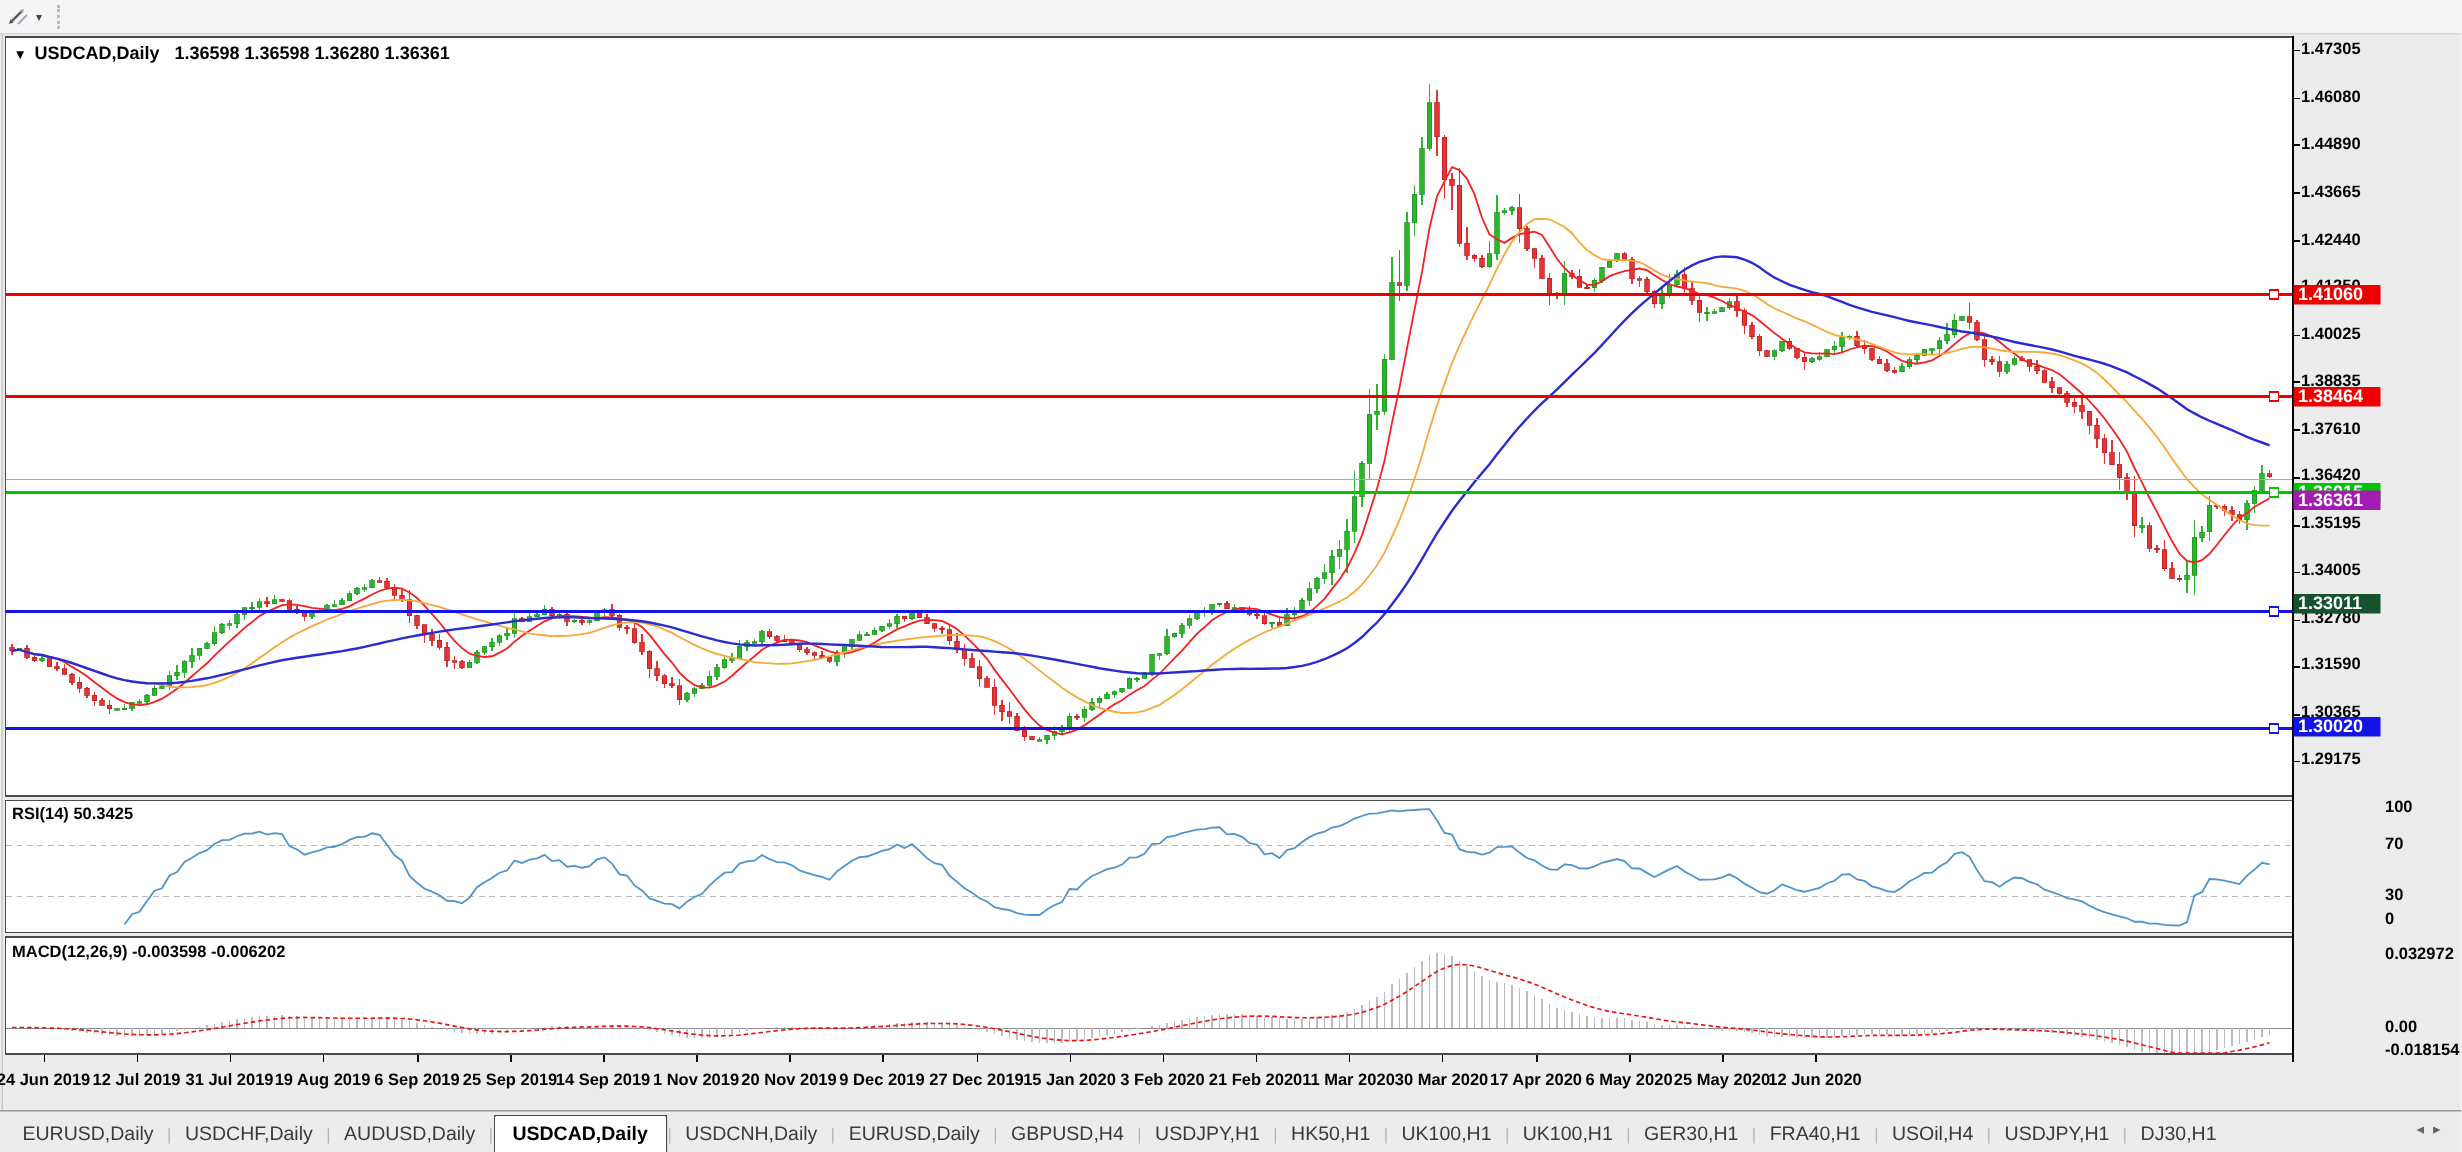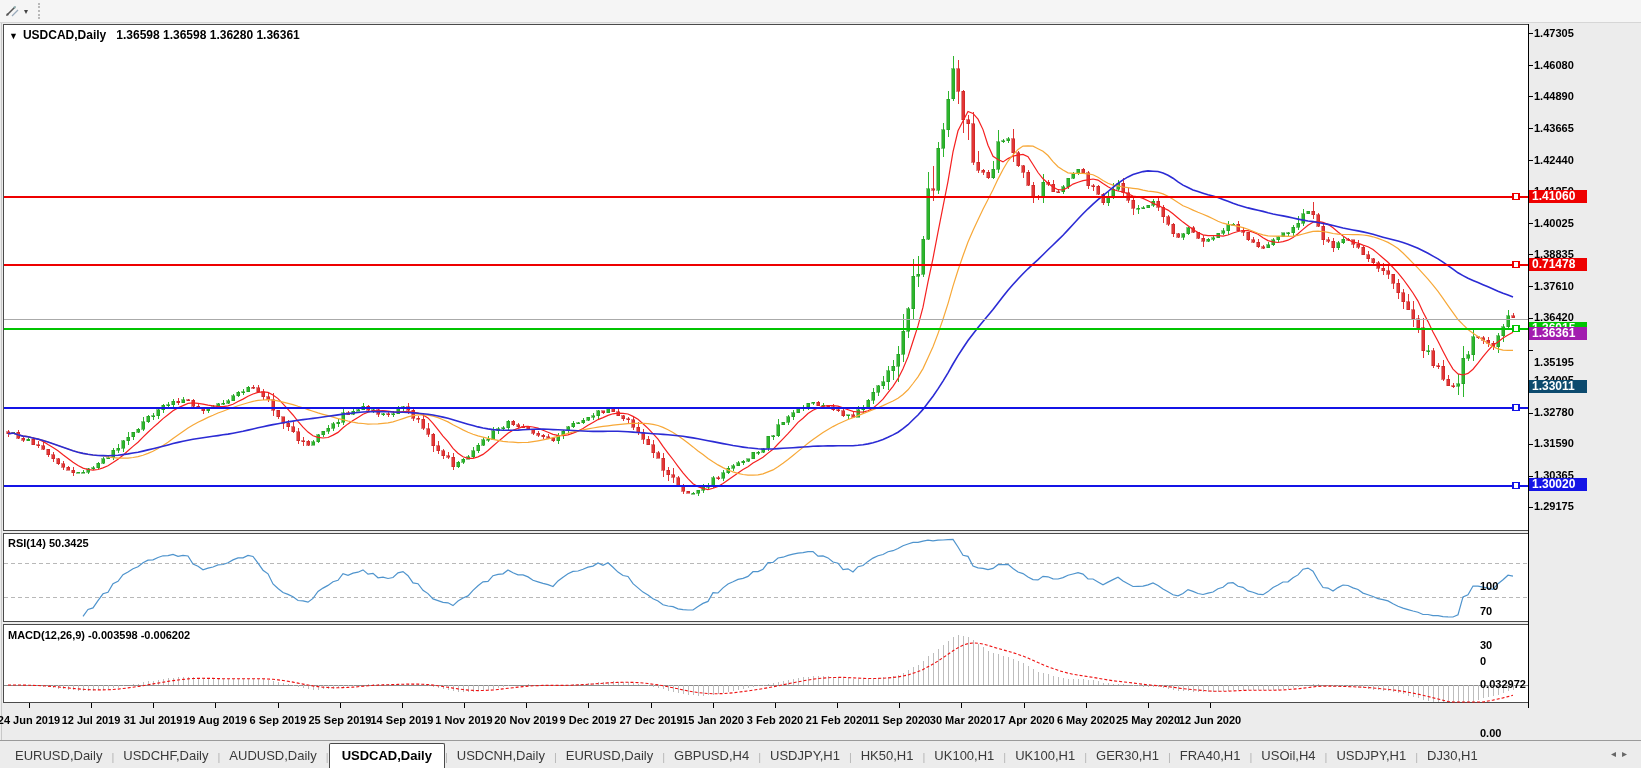--- a/index.html
+++ b/index.html
@@ -16,22 +16,22 @@
   .tfbtn.active{background:#e9e9e9;border:1px solid #9f9f9f;}
   
   #chart-region{position:absolute;left:0;top:0;width:1641px;height:740px;}
   #chart-svg{position:absolute;left:0;top:0;shape-rendering:crispEdges;}
   #labels{position:absolute;left:0;top:0;width:1512px;height:740px;pointer-events:none;}
   .panel{fill:#ffffff;stroke:#4a4a4a;stroke-width:1;}
   .axis-tick-label{position:absolute;left:1534px;font-size:11px;font-weight:bold;color:#000;
                    height:13px;line-height:13px;}
   .plabel{position:absolute;left:1529px;width:58px;height:13px;line-height:13px;
           font-size:12px;font-weight:bold;color:#fff;padding-left:3px;box-sizing:border-box;}
-  .sub-axis-label{position:absolute;left:1480px;font-size:11px;font-weight:bold;color:#000;
-                  height:12px;line-height:12px;margin-top:48px;}
+  .sub-axis-label{position:absolute;left:1590px;font-size:11px;font-weight:bold;color:#000;
+                  height:12px;line-height:12px;}
   .date-label{position:absolute;top:714px;transform:translateX(-50%);font-size:11px;
               font-weight:bold;color:#000;white-space:nowrap;}
   .chart-title{position:absolute;left:9px;top:28px;font-size:12px;font-weight:bold;color:#000;}
   .chart-title .caret{font-size:9px;margin-right:5px;}
   .chart-title .quotes{margin-left:10px;}
   .ind-label{position:absolute;left:8px;font-size:11px;font-weight:bold;color:#000;}
   
   .tabbar{position:absolute;left:0;top:740px;width:100%;height:28px;background:#ececec;
           border-top:1px solid #9a9a9a;display:flex;align-items:flex-end;z-index:5;}
   .tab{font-size:13px;color:#3a3a3a;padding:4px 9px 6px 9px;cursor:pointer;white-space:nowrap;}
@@ -1054,21 +1054,21 @@
         <div class="axis-tick-label" style="top:27px">1.47305</div>
         <div class="axis-tick-label" style="top:59px">1.46080</div>
         <div class="axis-tick-label" style="top:90px">1.44890</div>
         <div class="axis-tick-label" style="top:122px">1.43665</div>
         <div class="axis-tick-label" style="top:154px">1.42440</div>
         <div class="axis-tick-label" style="top:185px">1.41250</div>
         <div class="axis-tick-label" style="top:217px">1.40025</div>
         <div class="axis-tick-label" style="top:248px">1.38835</div>
         <div class="axis-tick-label" style="top:280px">1.37610</div>
         <div class="axis-tick-label" style="top:311px">1.36420</div>
-        <div class="axis-tick-label" style="top:356px">1.35195</div>
+        <div class="axis-tick-label" style="top:343px">1.35195</div>
         <div class="axis-tick-label" style="top:374px">1.34005</div>
         <div class="axis-tick-label" style="top:406px">1.32780</div>
         <div class="axis-tick-label" style="top:437px">1.31590</div>
         <div class="axis-tick-label" style="top:469px">1.30365</div>
         <div class="axis-tick-label" style="top:500px">1.29175</div>
         <div class="sub-axis-label" style="top:532px">100</div>
         <div class="sub-axis-label" style="top:557px">70</div>
         <div class="sub-axis-label" style="top:591px">30</div>
         <div class="sub-axis-label" style="top:607px">0</div>
         <div class="sub-axis-label" style="top:630px">0.032972</div>
@@ -1081,30 +1081,30 @@
         <div class="date-label" style="left:278px">6 Sep 2019</div>
         <div class="date-label" style="left:340px">25 Sep 2019</div>
         <div class="date-label" style="left:402px">14 Sep 2019</div>
         <div class="date-label" style="left:464px">1 Nov 2019</div>
         <div class="date-label" style="left:526px">20 Nov 2019</div>
         <div class="date-label" style="left:588px">9 Dec 2019</div>
         <div class="date-label" style="left:651px">27 Dec 2019</div>
         <div class="date-label" style="left:713px">15 Jan 2020</div>
         <div class="date-label" style="left:775px">3 Feb 2020</div>
         <div class="date-label" style="left:837px">21 Feb 2020</div>
-        <div class="date-label" style="left:899px">11 Sep 2020</div>
+        <div class="date-label" style="left:899px">11 Mar 2020</div>
         <div class="date-label" style="left:961px">30 Mar 2020</div>
         <div class="date-label" style="left:1024px">17 Apr 2020</div>
         <div class="date-label" style="left:1086px">6 May 2020</div>
         <div class="date-label" style="left:1148px">25 May 2020</div>
         <div class="date-label" style="left:1210px">12 Jun 2020</div>
         <div class="plabel" style="top:190px;background:#ee0000">1.41060</div>
-        <div class="plabel" style="top:258px;background:#ee0000">0.71478</div>
+        <div class="plabel" style="top:258px;background:#ee0000">1.38464</div>
         <div class="plabel" style="top:322px;background:#00c400">1.36015</div>
-        <div class="plabel" style="top:380px;background:#0c4a6e">1.33011</div>
+        <div class="plabel" style="top:396px;background:#14532d">1.33011</div>
         <div class="plabel" style="top:478px;background:#1414e6">1.30020</div>
         <div class="plabel" style="top:327px;background:#a21caf">1.36361</div>
       </div>
   </div>
 </div>
 
 <div class="tabbar">
   <span id="tab-items" style="display:flex;align-items:flex-end;margin-left:6px;">
       <span class="tab">EURUSD,Daily</span>
       <span class="tabsep">|</span>

